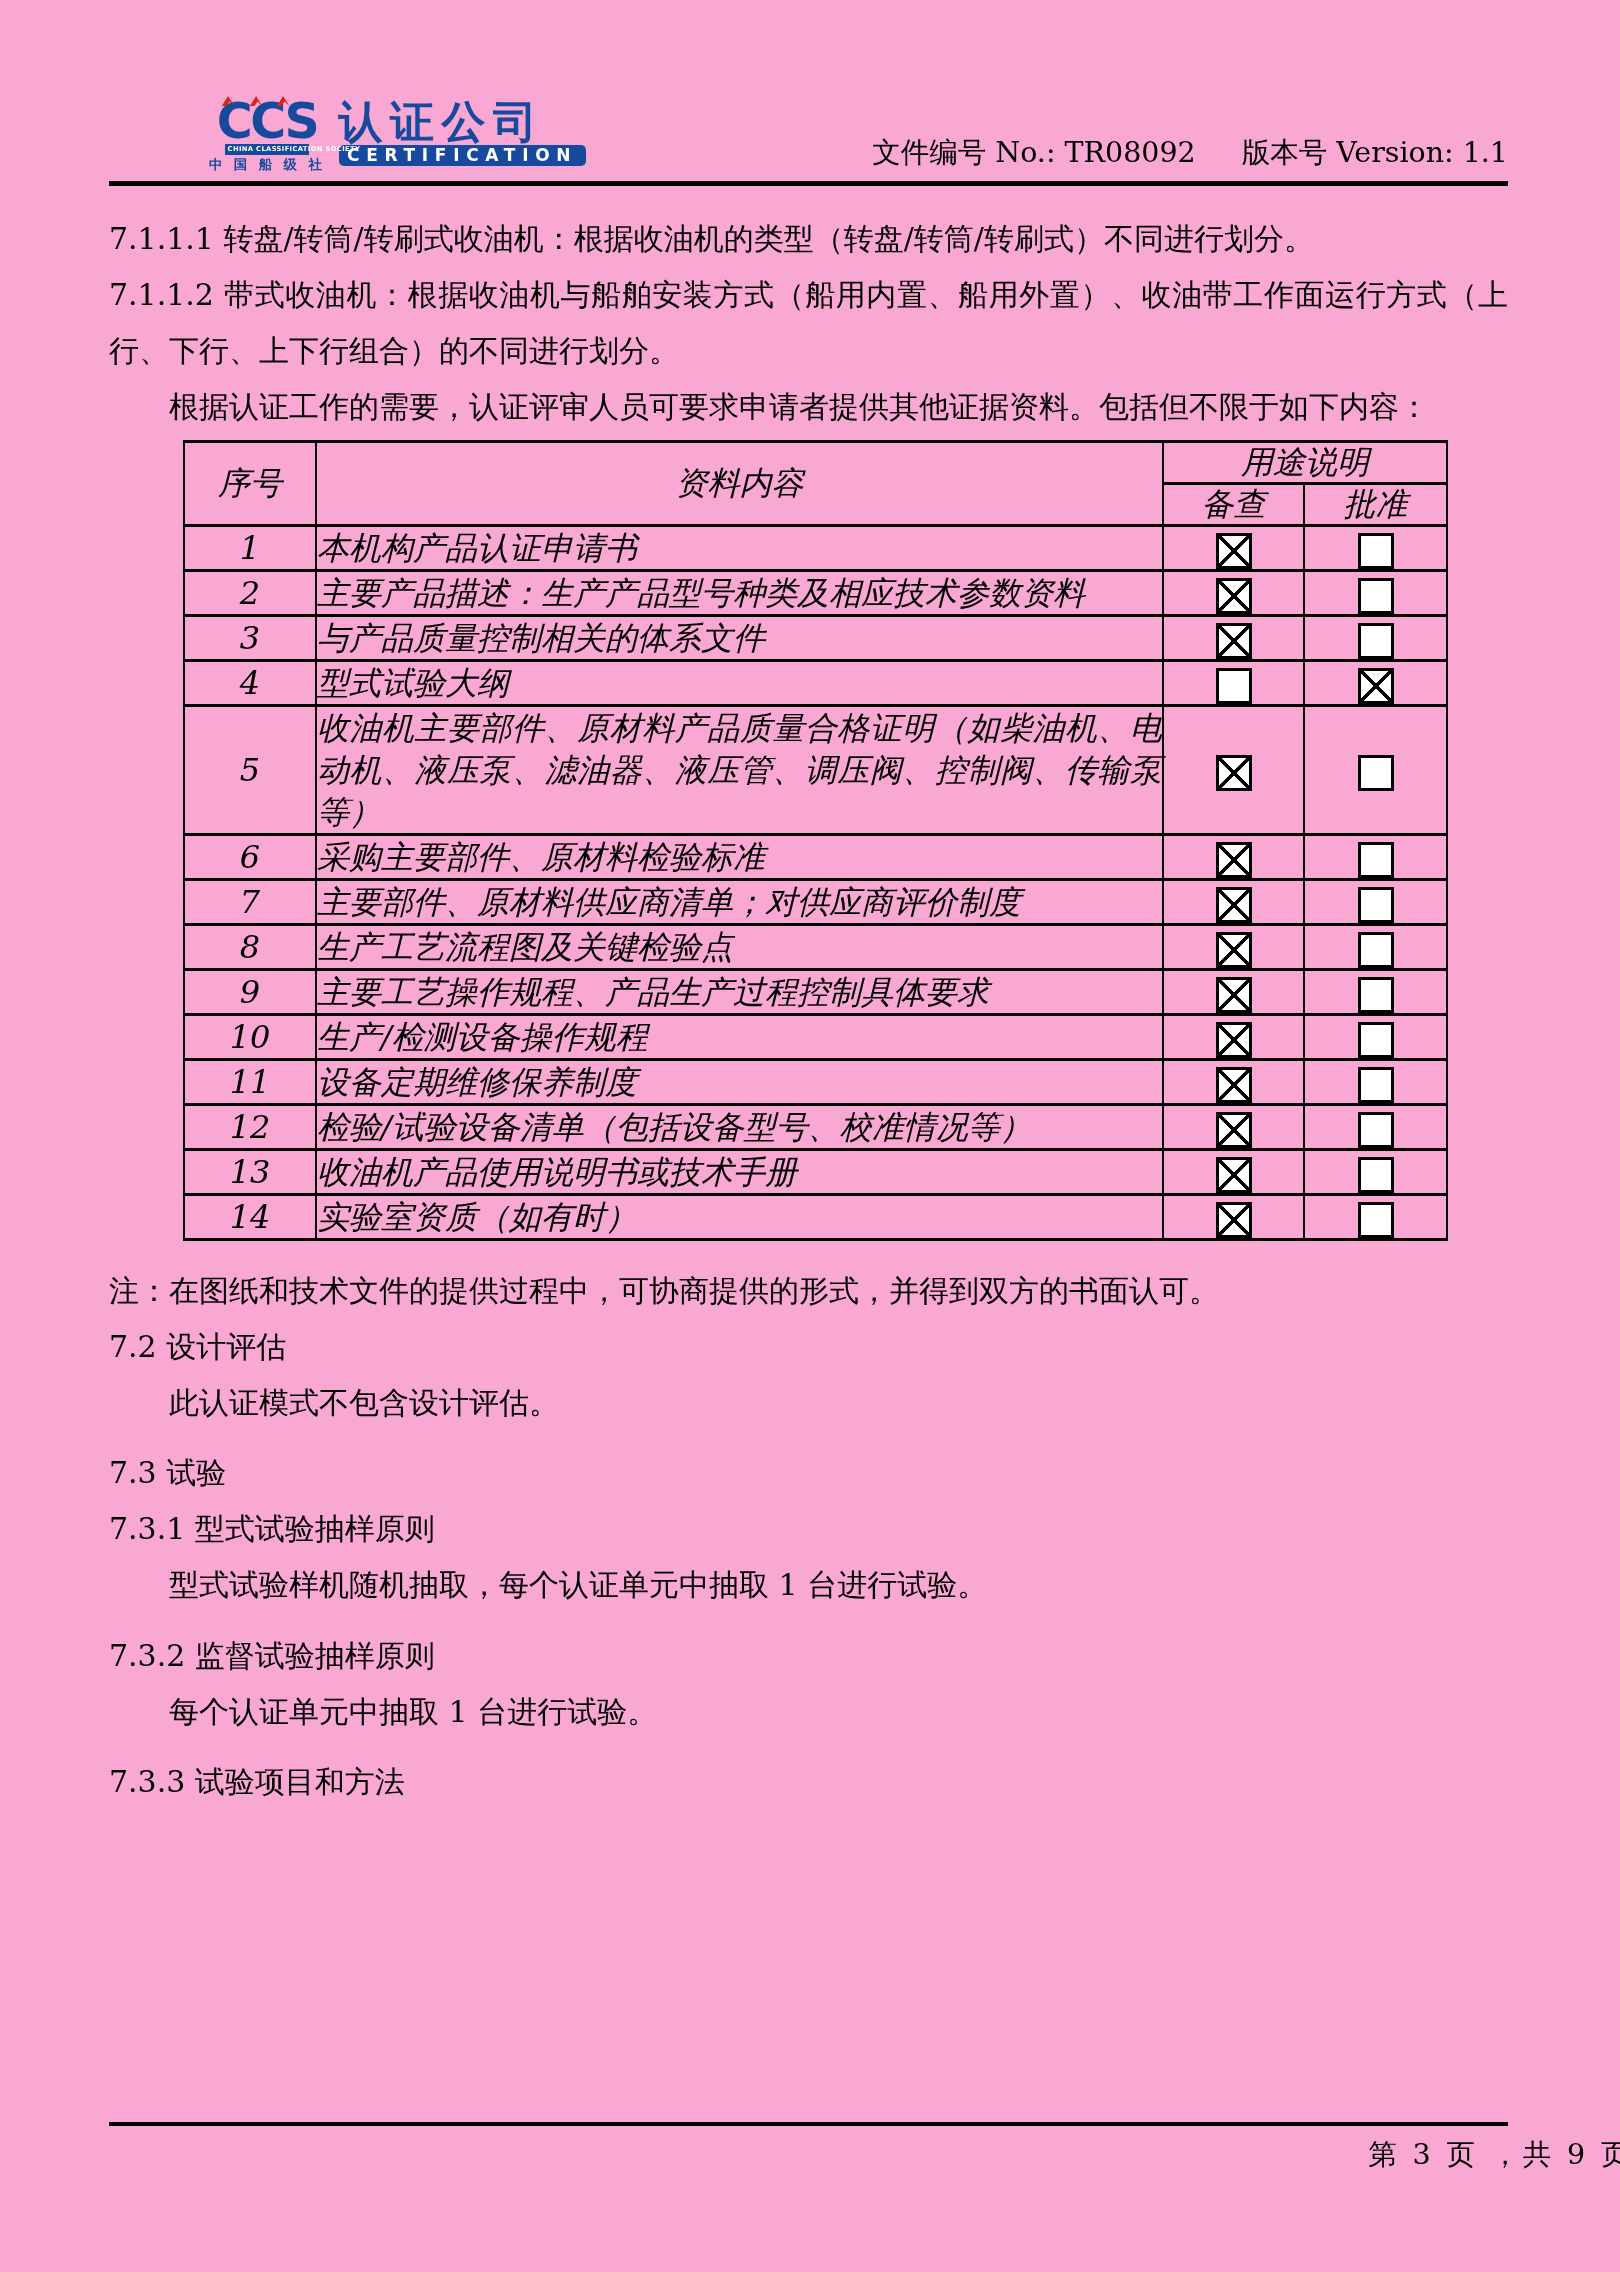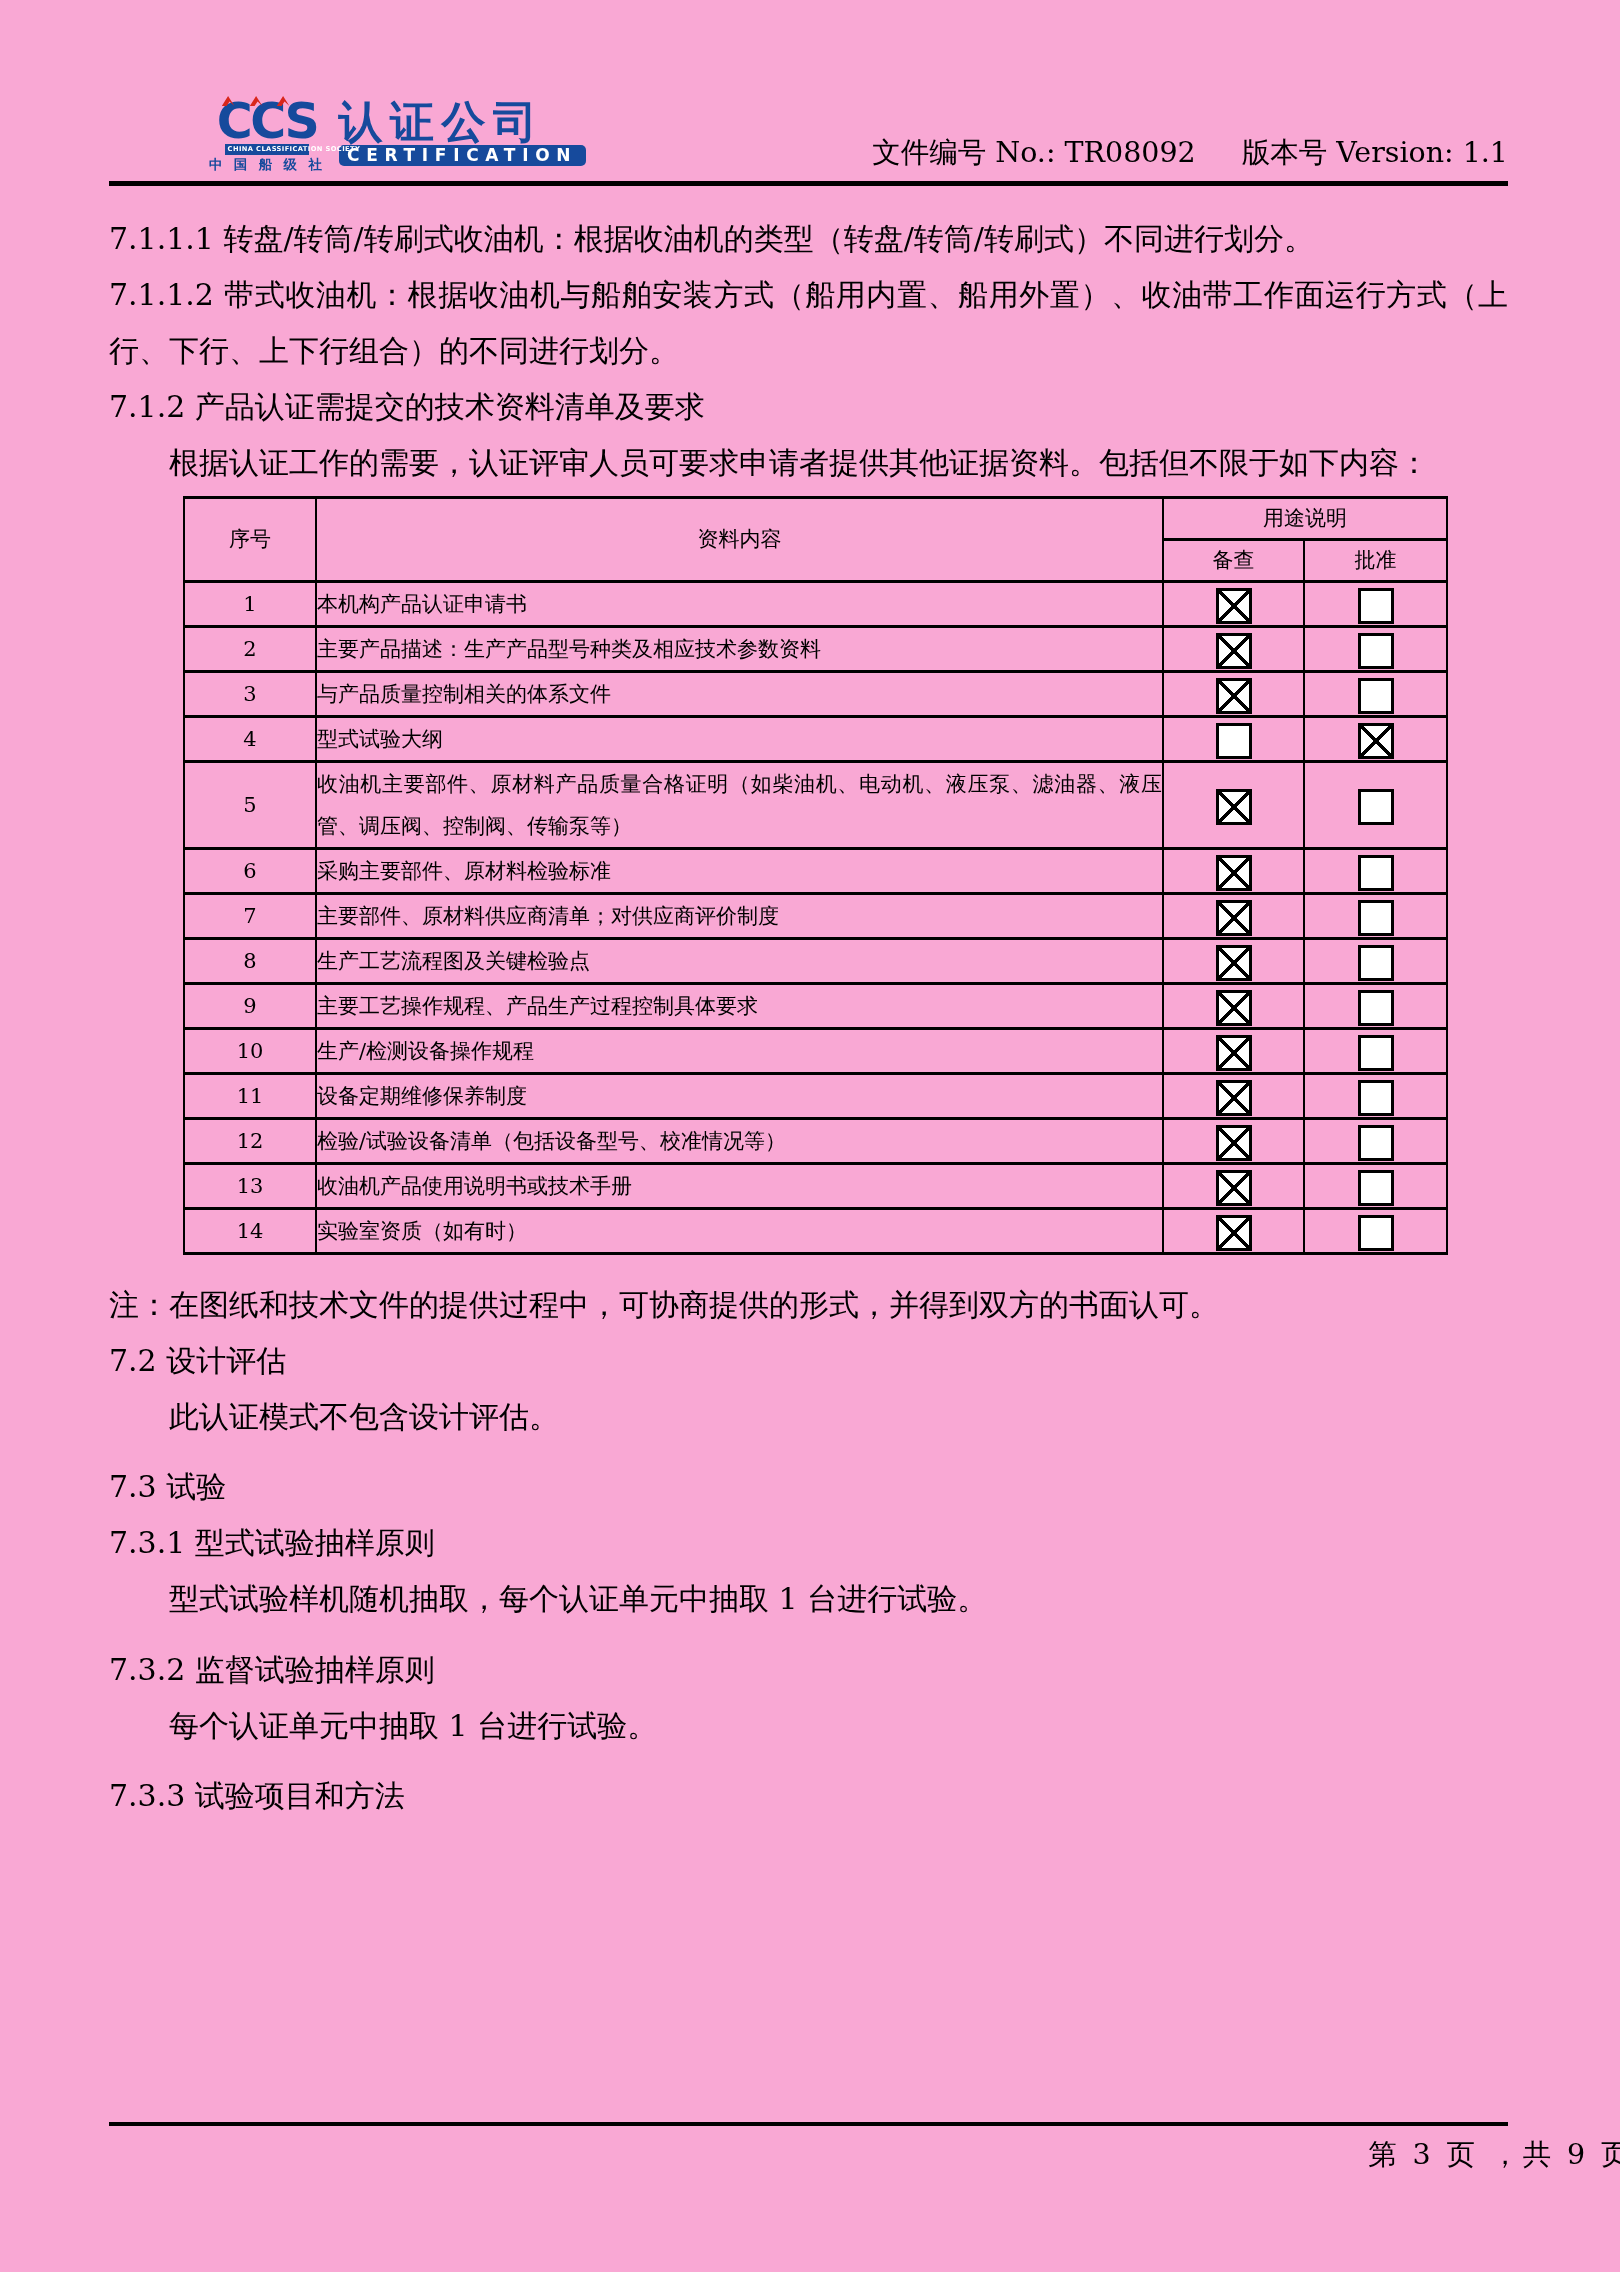--- a/index.html
+++ b/index.html
@@ -58,21 +58,22 @@
   .content{padding:0 113px 0 109px;font-size:30px;line-height:56px;}
   .para{margin:0;text-align:justify;}
   .indent{text-indent:60px;}
   .mt-first{margin-top:25px;}
   .gap-s{margin-top:14.2px;}
   .note{margin-top:22px;}
   
   .doc-table{
     border-collapse:collapse;table-layout:fixed;
     width:1262px;margin:5px 0 0 74px;
-    font-size:21px;
+    font-size:32px;
+    font-style:italic;
   }
   .doc-table th,.doc-table td{
     border:solid #000;border-width:3.4px 2.5px;
     font-weight:normal;padding:0;
   }
   .doc-table thead th{text-align:center;height:37px;line-height:39px;}
   .doc-table td{height:39px;line-height:42px;vertical-align:middle;}
   .c-seq{text-align:center;}
   .c-content{padding:1.7px 8.4px 1.7px 13.4px;text-align:justify;line-height:45px;}
   .c-cb{text-align:center;}
@@ -113,21 +114,20 @@
     </div>
     <div class="doc-info">
       <span>文件编号 No.: TR08092</span><span class="sep"></span><span>版本号 Version: 1.1</span>
     </div>
   </div>
   <div class="header-rule"></div>
 
   <div class="content">
     <p class="para mt-first">7.1.1.1 转盘/转筒/转刷式收油机：根据收油机的类型（转盘/转筒/转刷式）不同进行划分。</p>
     <p class="para">7.1.1.2 带式收油机：根据收油机与船舶安装方式（船用内置、船用外置）、收油带工作面运行方式（上行、下行、上下行组合）的不同进行划分。</p>
-    <p class="para">7.1.2 产品认证需提交的技术资料清单及要求</p>
     <p class="para indent">根据认证工作的需要，认证评审人员可要求申请者提供其他证据资料。包括但不限于如下内容：</p>
 
     <table class="doc-table">
       <colgroup>
         <col style="width:132px">
           <col style="width:847px">
           <col style="width:141px">
           <col style="width:143px">
       </colgroup>
       <thead>

